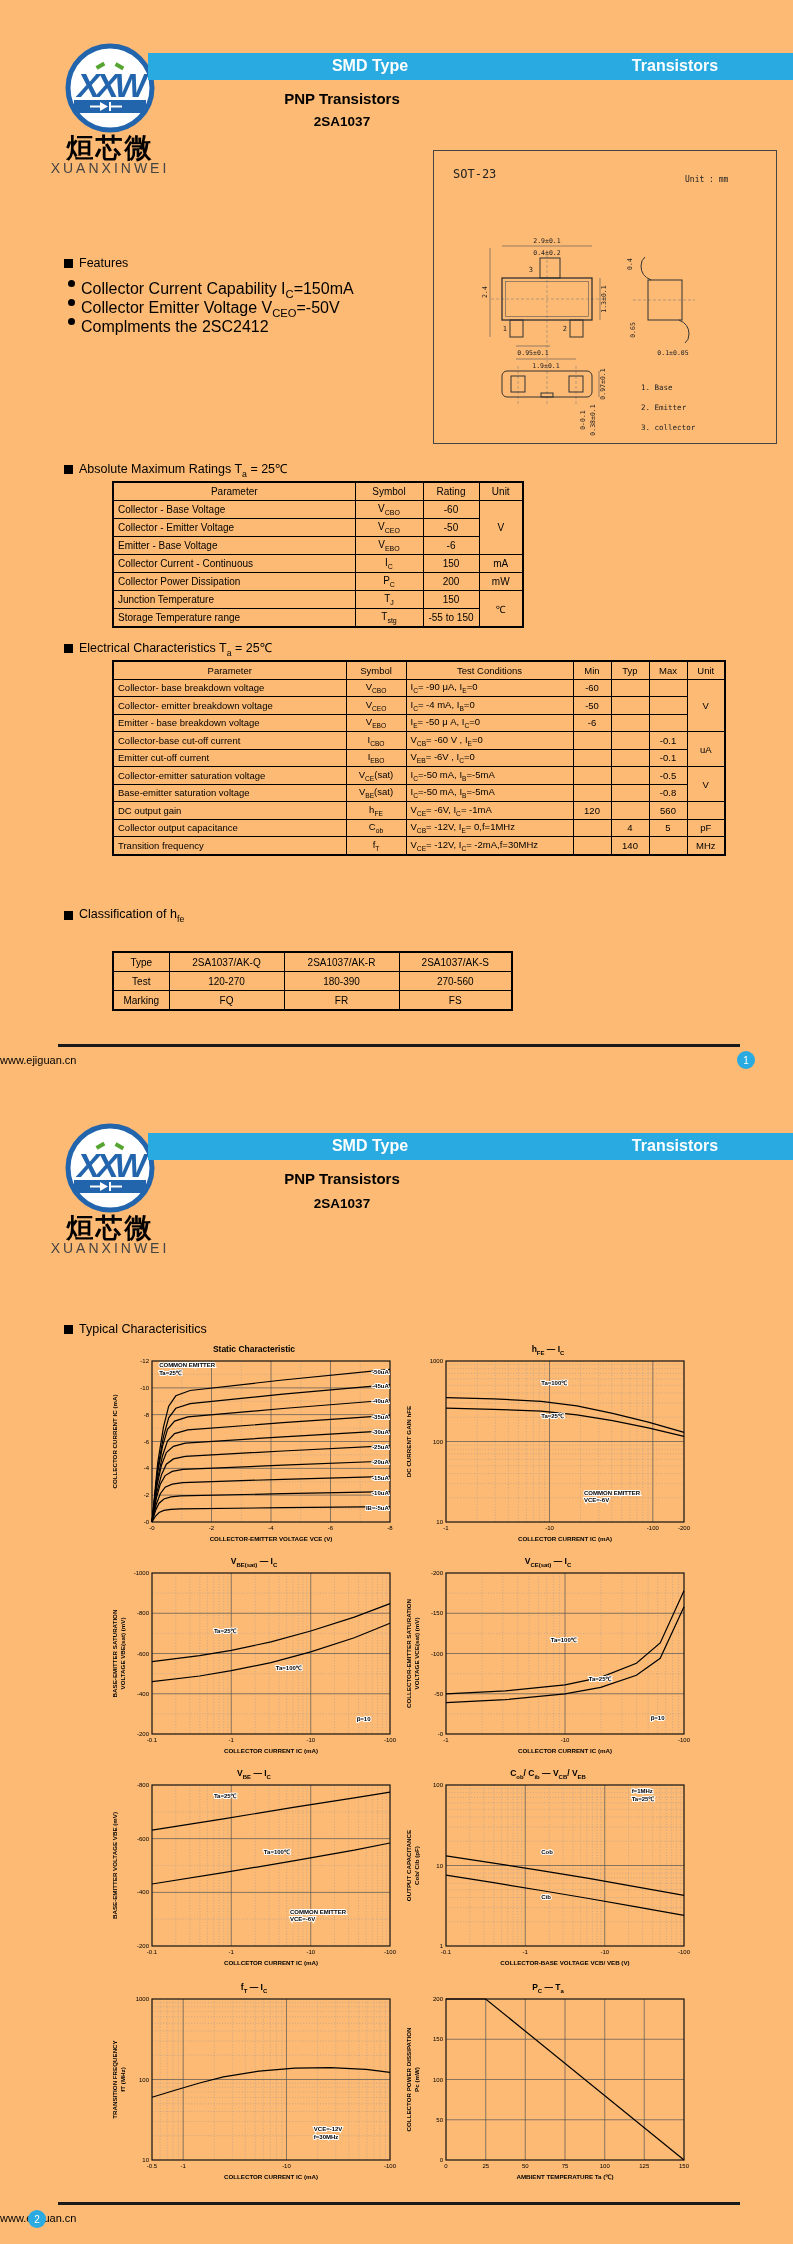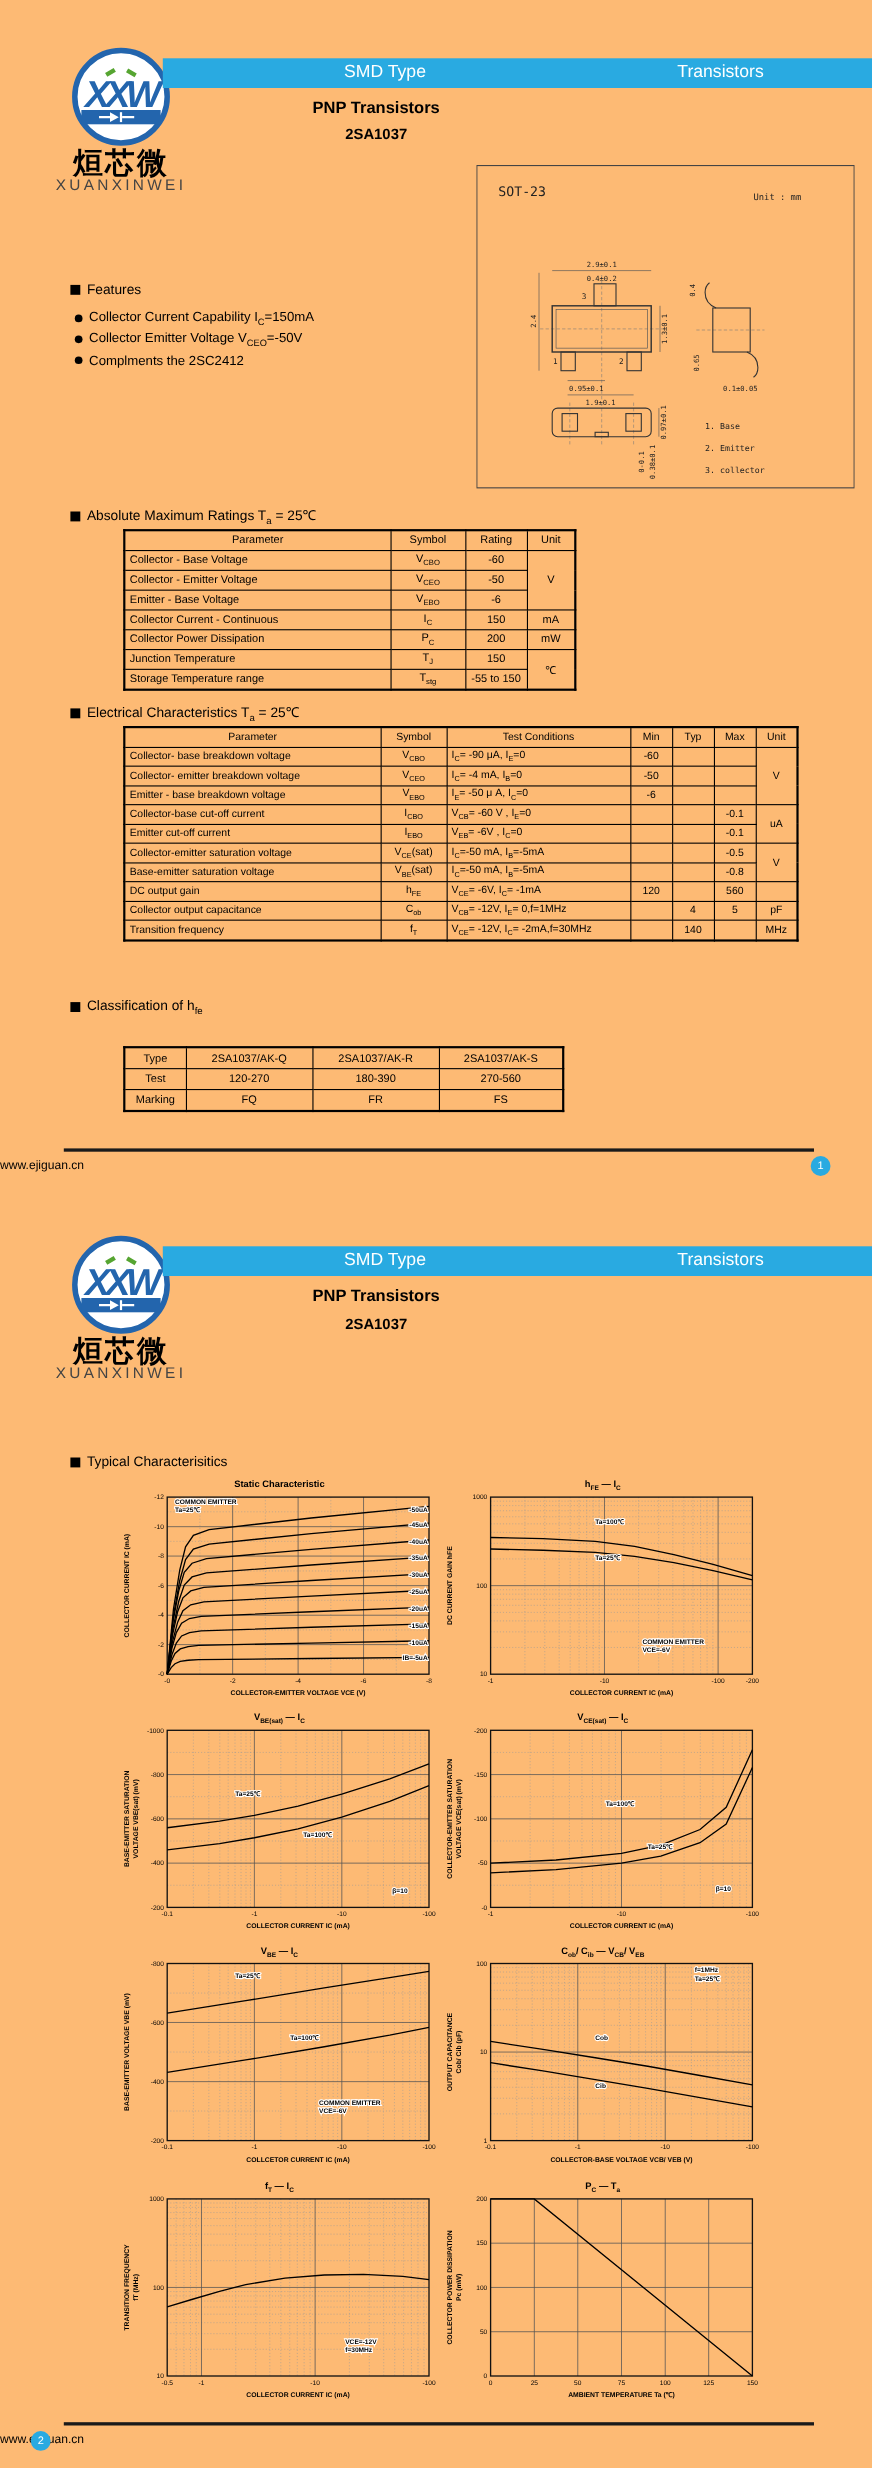--- a/index.html
+++ b/index.html
@@ -1,28 +1,28 @@
 <!DOCTYPE html>
 <html><head>
 <meta charset="utf-8">
 <style>
   html,body{margin:0;padding:0;background:#e8e8e8;}
   #sheet{position:relative;width:793px;height:2244px;background:#fdba74;margin:0 auto;
          font-family:"Liberation Sans",sans-serif;color:#000;overflow:hidden;}
   .abs{position:absolute;}
   
   .banner{background:#29aae1;height:27px;}
-  .banner span{position:absolute;top:4px;color:#fff;font-size:16px;font-weight:400;transform:translateX(-50%);}
+  .banner span{position:absolute;top:4px;color:#fff;font-size:16px;font-weight:700;transform:translateX(-50%);margin-left:20px;}
   .cn{font-size:27px;font-weight:bold;letter-spacing:2px;text-align:center;width:130px;}
   .en{font-size:14px;letter-spacing:3px;color:#444;text-align:center;width:130px;}
   .doc-title{width:292px;text-align:center;font-weight:bold;margin-left:48px;}
   
   .h{font-size:12.5px;display:flex;align-items:center;gap:6px;}
   .sq{width:9px;height:9px;background:#000;display:inline-block;}
-  .feat{font-size:12px;display:flex;align-items:center;gap:6px;height:19px;}
+  .feat{font-size:16px;display:flex;gap:6px;height:19px;}
   .dot{width:7px;height:7px;border-radius:50%;background:#000;display:inline-block;}
   sub{font-size:70%;}
   
   table{border-collapse:collapse;font-size:10px;table-layout:fixed;}
   td,th{border:1px solid #000;padding:0 4px;text-align:center;font-weight:normal;overflow:hidden;white-space:nowrap;}
   table{border:2px solid #000;}
   td.l{text-align:left;}
   #abs-table td,#abs-table th{height:17px;}
   #elec-table td,#elec-table th{height:16.5px;font-size:9.5px;}
   #cls-table td,#cls-table th{height:18px;}

